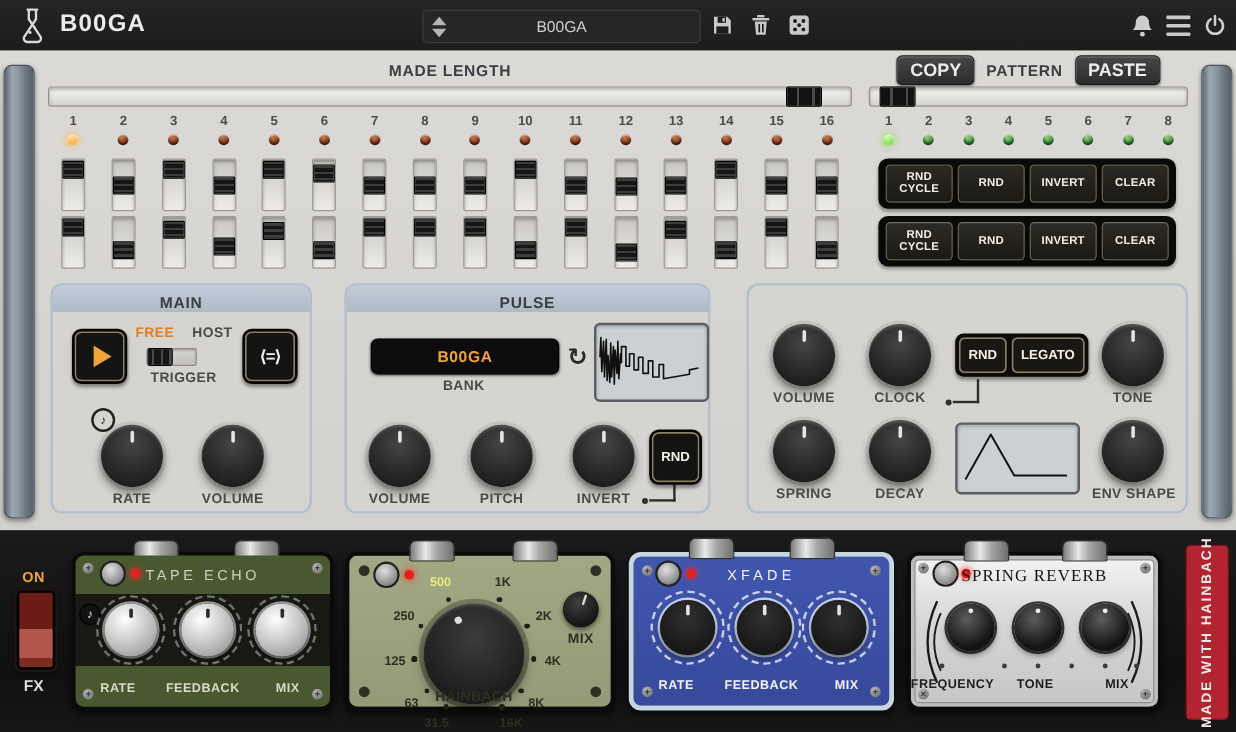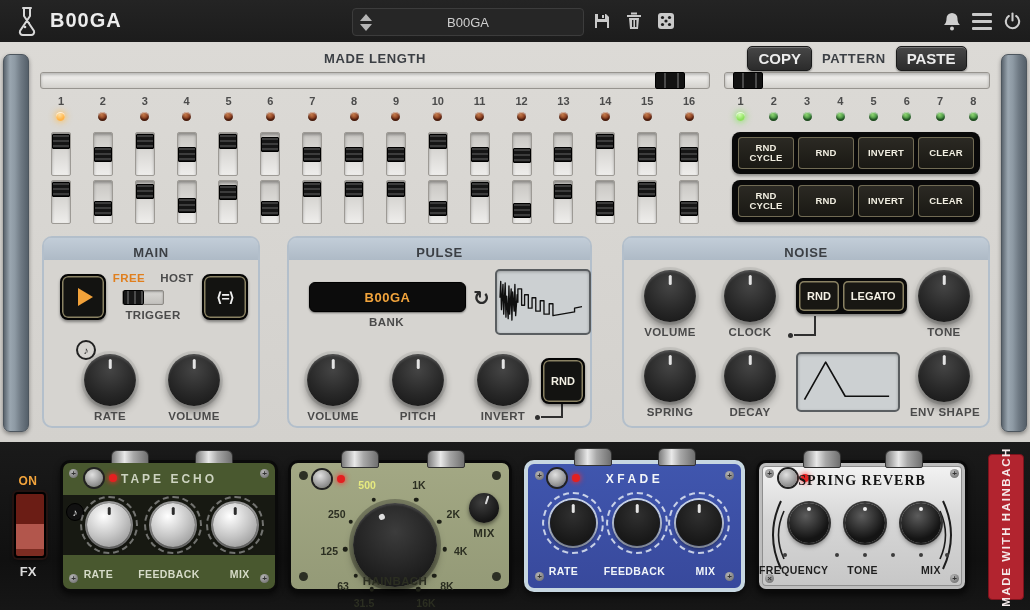--- a/index.html
+++ b/index.html
@@ -107,21 +107,21 @@
   .fx-lbl{position:absolute;left:12px;top:122px;width:32px;text-align:center;font-size:13px;font-weight:bold;color:#dcdcdc;}
 
   .pedal{position:absolute;top:18px;height:132px;border-radius:10px;border:3px solid #0a0a0a;box-sizing:border-box;box-shadow:0 3px 6px rgba(0,0,0,.6);}
   .foot{position:absolute;top:-13px;width:36px;height:16px;border-radius:6px 6px 2px 2px;border:1px solid #333;
         background:linear-gradient(90deg,#7c7c7c,#e9e9e9 35%,#a8a8a8 60%,#6f6f6f);}
   .screw{position:absolute;width:9px;height:9px;border-radius:50%;background:radial-gradient(circle at 35% 30%,#b5b5b5,#666);
          color:#333;font-size:8px;line-height:9px;text-align:center;font-weight:bold;}
   .ped-btn{position:absolute;width:18px;height:18px;border-radius:50%;cursor:pointer;
            background:radial-gradient(circle at 40% 32%,#e0e0e0,#8c8c8c 70%,#5c5c5c);box-shadow:0 0 0 2px #222;}
   .ped-led{position:absolute;width:8px;height:8px;border-radius:50%;background:#e32020;box-shadow:0 0 5px 1px rgba(255,40,40,.7);}
-  .ped-title{position:absolute;width:100%;text-align:center;font-weight:bold;}
+  .ped-title{position:absolute;width:100%;text-align:center;font-weight:normal;}
   .ped-labels{position:absolute;left:0;width:100%;display:flex;}
   .ped-labels span{flex:1;text-align:center;font-size:10.5px;font-weight:bold;letter-spacing:.4px;}
 
   
   .tape{left:60px;width:218px;background:#19120d;}
   .tape .band-top{position:absolute;left:0;top:0;width:100%;height:32px;background:#49582f;border-radius:7px 7px 0 0;}
   .tape .band-bot{position:absolute;left:0;bottom:0;width:100%;height:34px;background:#49582f;border-radius:0 0 7px 7px;}
   .tape .mid{position:absolute;left:0;top:32px;width:100%;height:60px;background:#171912;}
   .tape .ped-title{top:9px;color:#cdd3c0;font-size:12px;letter-spacing:3px;}
   .knob.silver{background:radial-gradient(circle at 38% 30%,#ffffff,#c6c6c6 50%,#8d8d8d 95%);
@@ -590,23 +590,20 @@
 
       <div class="conn" style="left:252px;top:164px;width:20px;height:14px">
           <i></i>
         </div>
       <div class="blk-btn" style="left:252px;top:120px;width:40px;height:42px">
         <span style="color:#f3f0e4;font-size:11px;font-weight:bold">RND</span>
       </div>
     </div>
 
     <div class="section sec-noise">
-      <div class="sec-head">
-          <span class="sec-title">NOISE</span>
-        </div>
 
       <div class="knob k52" style="left:20px;top:32px"></div>
       <span class="lab" style="left:10px;top:88px;width:72px">VOLUME</span>
       <div class="knob k52" style="left:100px;top:32px"></div>
       <span class="lab" style="left:90px;top:88px;width:72px">CLOCK</span>
 
       <div class="conn" style="left:170px;top:78px;width:20px;height:18px">
           <i></i>
         </div>
       <div class="mini-strip" style="left:172px;top:40px">

